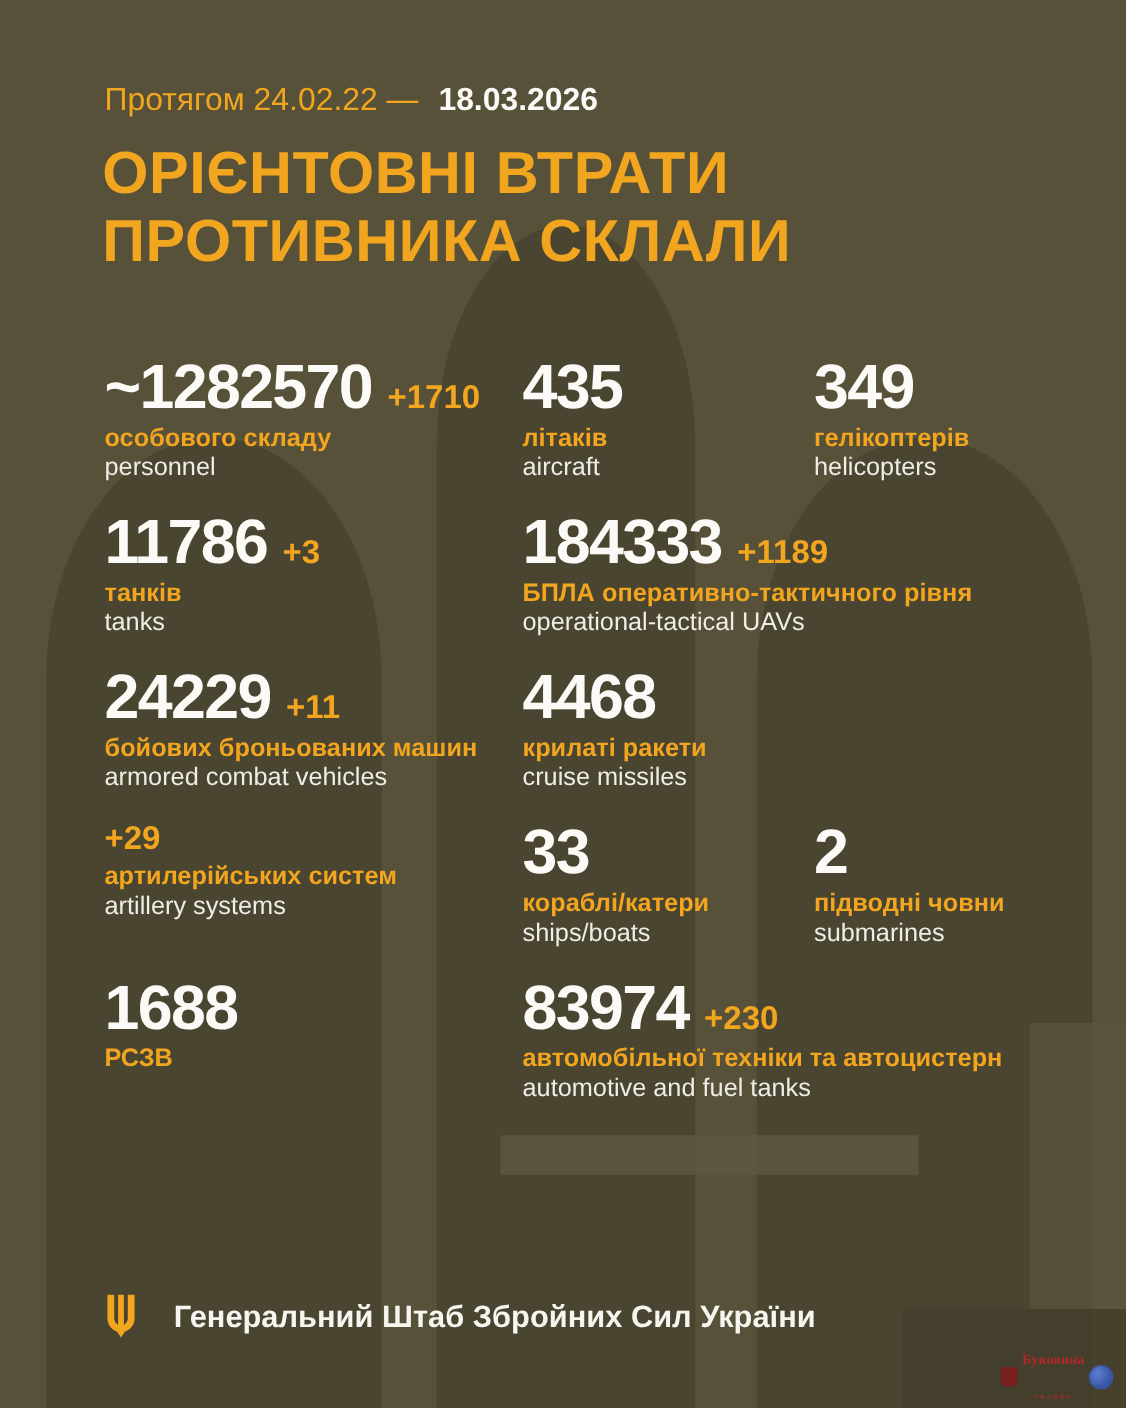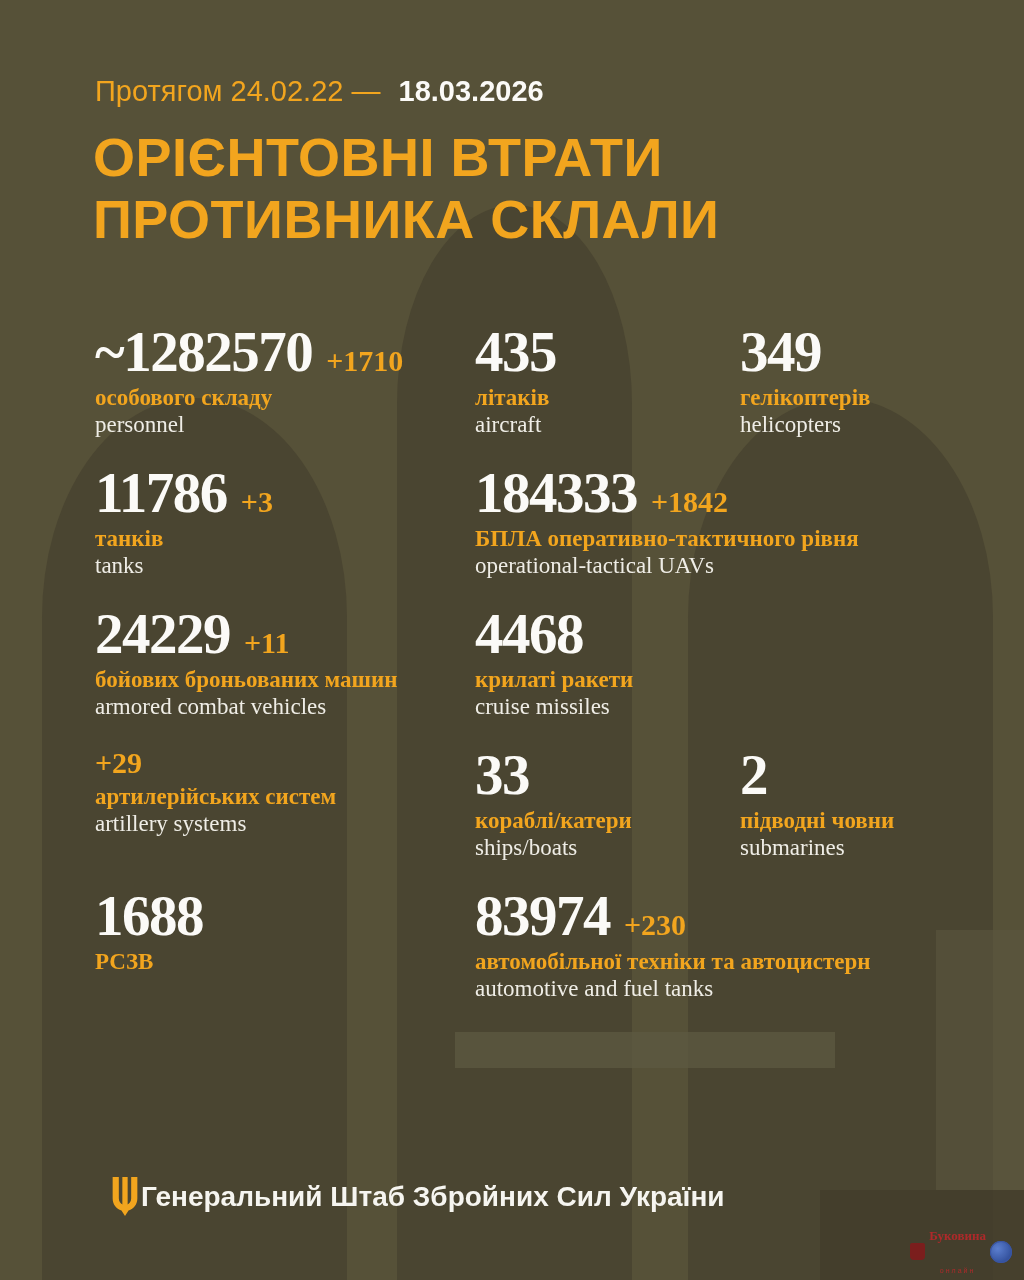--- a/index.html
+++ b/index.html
@@ -18,28 +18,28 @@
   .patch-light-band{position:absolute;left:455px;top:1032px;width:380px;height:36px;background:#5e5941;opacity:.75;}
   .patch-light-col{position:absolute;left:936px;top:930px;width:88px;height:260px;background:#5d5840;opacity:.55;}
   .patch-dark-corner{position:absolute;left:820px;top:1190px;width:204px;height:90px;background:#433d2b;opacity:.85;}
   
   .content{position:absolute;inset:0;z-index:1;padding-left:36px;}
   .date-line{position:absolute;left:95px;top:74px;font-size:29px;line-height:34px;white-space:nowrap;}
   .date-prefix{color:#F2A51E;}
   .date-value{color:#FBFAF7;font-weight:bold;margin-left:10px;}
   .title{position:absolute;left:93px;top:126px;font-size:54px;line-height:62px;font-weight:bold;color:#F2A51E;letter-spacing:.5px;white-space:nowrap;}
   .stats{position:absolute;left:95px;top:323px;right:28px;}
-  .row{display:grid;grid-template-columns:380px 265px 1fr;height:141px;align-items:start;font-family:Liberation Serif, serif;}
+  .row{display:grid;grid-template-columns:380px 265px 1fr;height:141px;align-items:start;}
   .span2{grid-column:2/4;}
   .num-line{display:flex;align-items:baseline;gap:14px;white-space:nowrap;}
   .num{font-size:57px;line-height:58px;font-weight:bold;color:#FBFAF7;letter-spacing:-1.5px;}
   .delta{font-size:30px;font-weight:bold;color:#F2A51E;letter-spacing:0;}
   .lbl-uk{font-size:23px;line-height:27px;font-weight:bold;color:#F2A51E;margin-top:3px;white-space:nowrap;}
   .lbl-en{font-size:23px;line-height:27px;color:#EFEDE6;white-space:nowrap;}
-  .footer{position:absolute;left:110px;top:1176px;display:flex;align-items:center;gap:1px;}
+  .footer{position:absolute;left:95px;top:1176px;display:flex;align-items:center;gap:33px;}
   .footer-icon{width:30px;height:41px;display:block;}
   .footer-icon svg{width:30px;height:41px;display:block;}
   .footer-text{font-size:28px;font-weight:bold;color:#F6F5F0;white-space:nowrap;}
   
   .watermark{position:absolute;right:12px;bottom:6px;display:flex;align-items:center;gap:4px;z-index:2;opacity:.95;}
   .wm-shield{width:15px;height:17px;background:#7e1d1d;border-radius:2px 2px 4px 4px;}
   .wm-texts{display:flex;flex-direction:column;align-items:center;line-height:1;gap:24px;}
   .wm-name{font-family:"Liberation Serif",serif;font-weight:bold;font-size:13px;color:#b4282a;}
   .wm-sub{font-size:7px;letter-spacing:2px;color:#b4282a;margin-top:1px;}
   .wm-globe{width:22px;height:22px;border-radius:50%;background:radial-gradient(circle at 35% 35%, #5d82d8, #22408e);box-shadow:inset 0 0 0 1px #3a57a8;}
@@ -99,21 +99,21 @@
         <div class="num-line">
           <span class="num">11786</span>
           <span class="delta">+3</span>
         </div>
         <div class="lbl-uk">танків</div>
         <div class="lbl-en">tanks</div>
       </div>
       <div class="cell span2">
         <div class="num-line">
           <span class="num">184333</span>
-          <span class="delta">+1842</span>
+          <span class="delta">+1189</span>
         </div>
         <div class="lbl-uk">БПЛА оперативно-тактичного рівня</div>
         <div class="lbl-en">operational-tactical UAVs</div>
       </div>
     </div>
 
     <div class="row">
       <div class="cell">
         <div class="num-line">
           <span class="num">24229</span>

